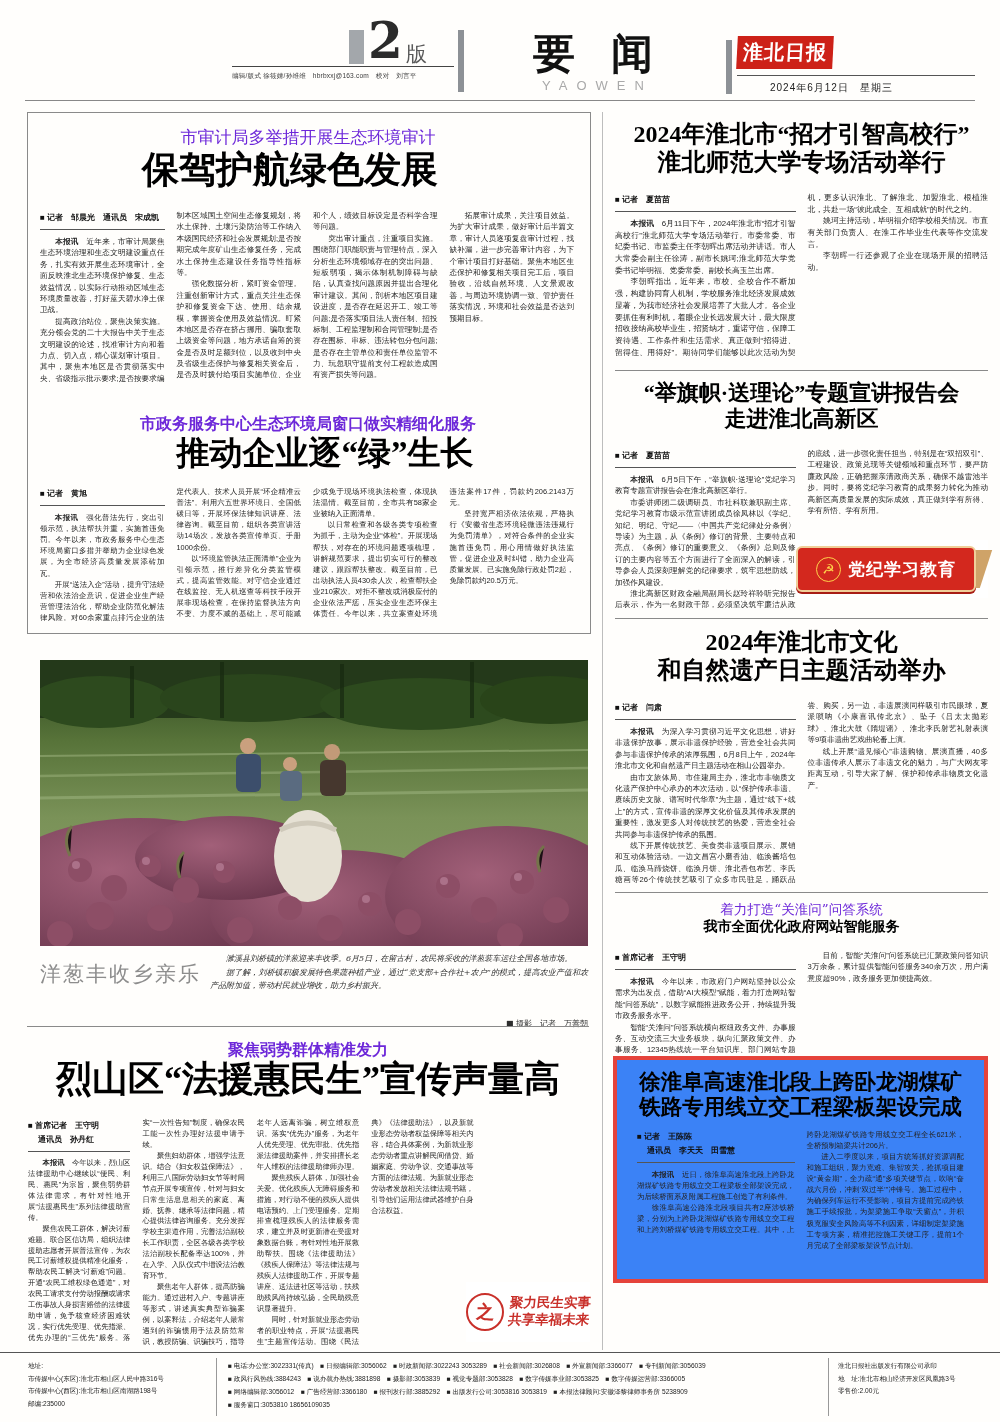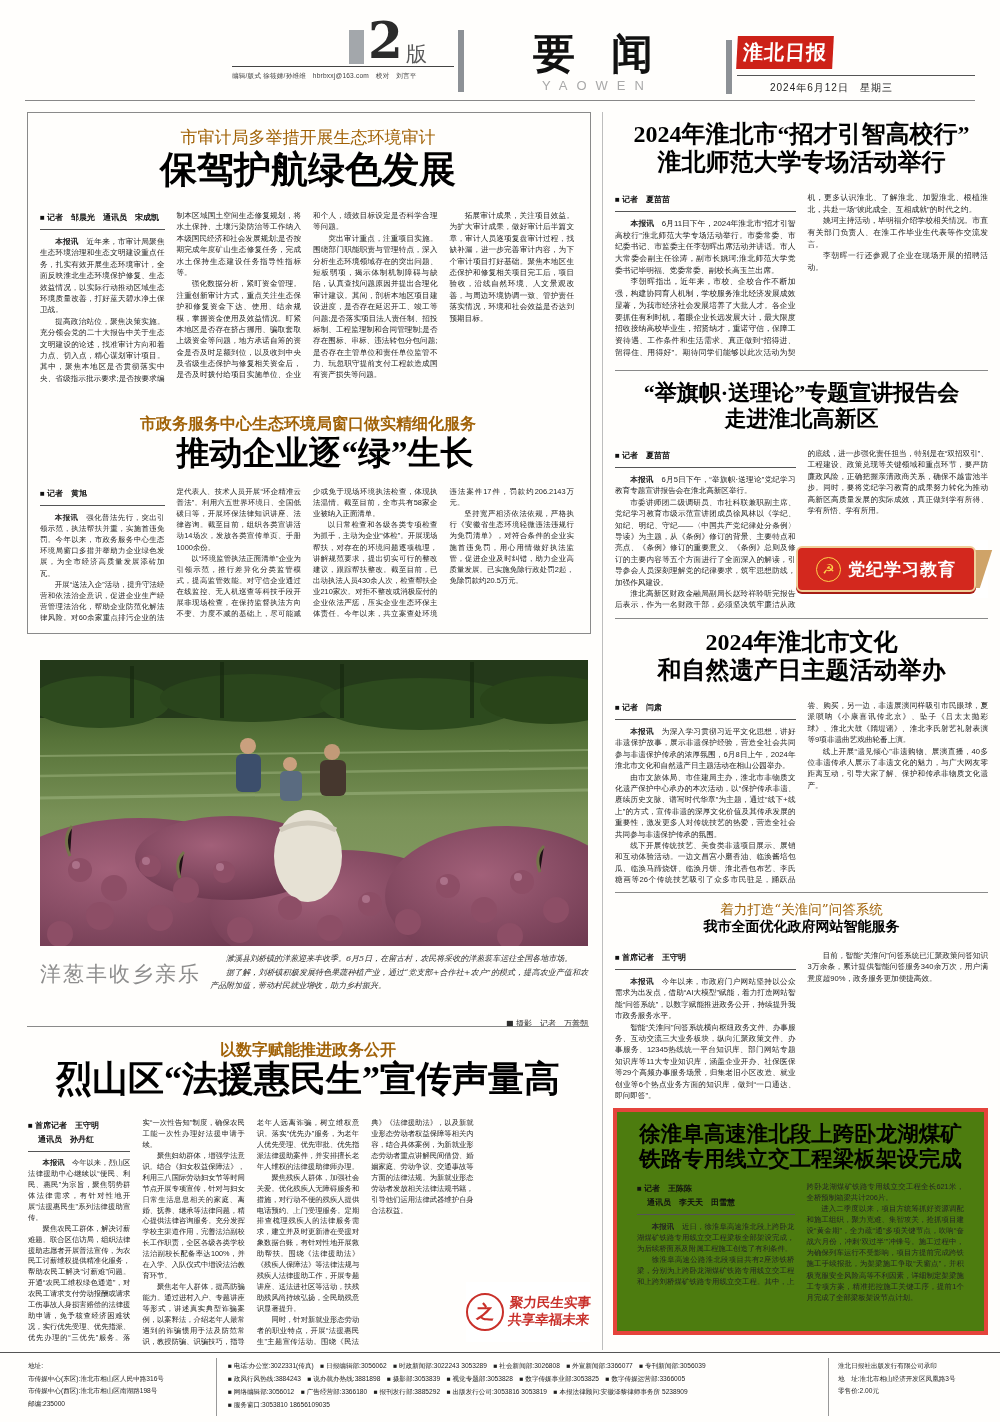--- a/index.html
+++ b/index.html
@@ -17,21 +17,21 @@
   .section-cn{position:absolute;left:468px;top:26px;width:250px;text-align:center;font-size:42px;font-weight:900;letter-spacing:36px;text-indent:36px;color:#111;}
   .section-en{position:absolute;left:468px;top:78px;width:250px;text-align:center;font-size:13px;letter-spacing:9px;text-indent:9px;color:#a9a9a9;}
   .masthead{position:absolute;left:737px;top:36px;width:96px;height:33px;background:#cd2118;color:#fff;
             display:flex;align-items:center;justify-content:center;font-family:"DejaVu Serif",serif;
             font-weight:bold;font-size:20px;letter-spacing:1px;transform:skewX(-3deg);}
   .date-rule{position:absolute;left:737px;top:75px;width:238px;height:1px;background:#555;}
   .date-line{position:absolute;left:742px;top:81px;font-size:10px;color:#222;letter-spacing:1px;margin-left:28px;}
   .top-rule{position:absolute;left:25px;top:100px;width:950px;height:1px;background:#888;}
 
   
-  .kicker{position:absolute;text-align:center;color:#a16207;}
+  .kicker{position:absolute;text-align:center;color:#6d28d9;}
   .headline{position:absolute;text-align:center;color:#000;font-weight:900;line-height:1.18;}
   .cols{position:absolute;column-gap:12px;column-fill:auto;font-size:7.6px;line-height:1.5;
         text-align:justify;color:#242424;}
   .cols p{margin:0;text-indent:2em;}
   .byline{font-weight:bold;font-size:8px;color:#111;border-bottom:1px solid #555;
           padding:2px 0 5px;margin-bottom:6px;break-inside:avoid;text-indent:0;}
   .byline .bl2{margin-top:2px;padding-left:10px;}
 
   .left-box{position:absolute;left:27px;top:112px;width:562px;height:520px;border:1px solid #8a8a8a;}
   .col-divider{position:absolute;left:602px;top:112px;width:1px;height:1238px;background:#bdbdbd;}
@@ -57,22 +57,22 @@
   .bp-main{position:relative;width:176px;height:42px;background:#d3281e;border-radius:6px;border:2px solid #f0cf9a;
            display:flex;align-items:center;justify-content:center;gap:7px;box-shadow:0 2px 0 #a81d15;}
   .bp-emblem{width:23px;height:23px;border:1.5px solid #ffd24a;border-radius:50%;color:#ffd24a;
              display:flex;align-items:center;justify-content:center;font-size:14px;flex:none;}
   .bp-text{color:#fff;font-weight:900;font-size:17px;letter-spacing:1px;white-space:nowrap;}
 
   
   .sep-r{position:absolute;left:615px;width:373px;height:1px;background:#8a8a8a;}
 
   
-  .red-box{position:absolute;left:613px;top:1108px;width:375px;height:227px;border:4px solid #e5433b;
-           box-sizing:border-box;background:#4d7c0f;}
+  .red-box{position:absolute;left:613px;top:1056px;width:375px;height:227px;border:4px solid #e5433b;
+           box-sizing:border-box;background:#3b82f6;}
   .red-box .headline{position:static;margin:10px 6px 8px;font-size:21.5px;}
   .red-box .cols{position:static;margin:4px 20px 0;height:128px;font-size:7.4px;}
 
   
   .footer-rule{position:absolute;left:0px;top:1352px;width:1000px;height:1px;background:#555;}
   .footer{position:absolute;left:0;top:1356px;width:1000px;height:66px;font-size:6.6px;color:#222;}
   .f-left{position:absolute;left:28px;top:4px;width:180px;line-height:1.9;}
   .f-mid{position:absolute;left:228px;top:4px;width:592px;line-height:1.95;}
   .f-right{position:absolute;left:838px;top:4px;width:150px;line-height:1.9;}
   .f-vdiv{position:absolute;top:2px;width:1px;height:58px;background:#999;}
@@ -96,21 +96,21 @@
   <div class="section-en">YAOWEN</div>
   <div class="vbar" style="left:726px;top:40px;height:54px;"></div>
   <div class="masthead">淮北日报</div>
   <div class="date-rule"></div>
   <div class="date-line">2024年6月12日　星期三</div>
   <div class="top-rule"></div>
 
   <div class="left-box"></div>
 
   <div class="kicker serif" style="left:27px;top:126px;width:562px;font-size:17px;">市审计局多举措开展生态环境审计</div>
-  <div class="headline hl-sans" style="left:27px;top:148px;width:562px;font-size:37px;">保驾护航绿色发展</div>
+  <div class="headline hl-sans" style="left:9px;top:148px;width:562px;font-size:37px;">保驾护航绿色发展</div>
   <div class="cols" style="left:40px;top:210px;width:534px;height:180px;column-count:4;">
     <div class="byline">■ 记者　邹晨光　通讯员　宋成凯</div>
     <div>
         <p><b>本报讯</b>　近年来，市审计局聚焦生态环境治理和生态文明建设重点任务，扎实有效开展生态环境审计，全面反映淮北生态环境保护修复、生态效益情况，以实际行动推动区域生态环境质量改善，打好蓝天碧水净土保卫战。</p>
         <p>提高政治站位，聚焦决策实施。充分领会党的二十大报告中关于生态文明建设的论述，找准审计方向和着力点、切入点，精心谋划审计项目。其中，聚焦本地区是否贯彻落实中央、省级指示批示要求;是否按要求编制本区域国土空间生态修复规划，将水土保持、土壤污染防治等工作纳入本级国民经济和社会发展规划;是否按期完成年度矿山生态修复任务，完成水土保持生态建设任务指导性指标等。</p>
         <p>强化数据分析，紧盯资金管理。注重创新审计方式，重点关注生态保护和修复资金下达、使用、结余规模，掌握资金使用及效益情况。盯紧本地区是否存在挤占挪用、骗取套取上级资金等问题，地方承诺自筹的资金是否及时足额到位，以及收到中央及省级生态保护与修复相关资金后，是否及时拨付给项目实施单位、企业和个人，绩效目标设定是否科学合理等问题。</p>
         <p>突出审计重点，注重项目实施。围绕部门职能职责与管理特点，深入分析生态环境领域存在的突出问题、短板弱项，揭示体制机制障碍与缺陷，认真查找问题原因并提出合理化审计建议。其间，剖析本地区项目建设进度，是否存在延迟开工、竣工等问题;是否落实项目法人责任制、招投标制、工程监理制和合同管理制;是否存在围标、串标、违法转包分包问题;是否存在主管单位和责任单位监管不力、玩忽职守提前支付工程款造成国有资产损失等问题。</p>
         <p>拓展审计成果，关注项目效益。为扩大审计成果，做好审计后半篇文章，审计人员逐项复盘审计过程，找缺补漏，进一步完善审计内容，为下个审计项目打好基础。聚焦本地区生态保护和修复相关项目完工后，项目验收，沿线自然环境、人文景观改善，与周边环境协调一致、管护责任落实情况，环境和社会效益是否达到预期目标。</p>
       </div>
   </div>
@@ -208,21 +208,21 @@
     <div class="caption-body">
       <div>
           <p>濉溪县刘桥镇的洋葱迎来丰收季。6月5日，在留古村，农民将采收的洋葱装车运往全国各地市场。</p>
           <p>据了解，刘桥镇积极发展特色果蔬种植产业，通过“党支部+合作社+农户”的模式，提高农业产值和农产品附加值，带动村民就业增收，助力乡村振兴。</p>
         </div>
       <div class="caption-credit">■ 摄影　记者　万善朝</div>
     </div>
   </div>
   <div class="sep-caption"></div>
 
-  <div class="kicker hl-sans" style="left:27px;top:1040px;width:562px;font-size:16px;font-weight:bold;">以数字赋能推进政务公开</div>
+  <div class="kicker hl-sans" style="left:27px;top:1040px;width:562px;font-size:16px;font-weight:bold;">聚焦弱势群体精准发力</div>
   <div class="headline hl-serif" style="left:27px;top:1058px;width:562px;font-size:36px;">烈山区“法援惠民生”宣传声量高</div>
   <div class="cols" style="left:28px;top:1118px;width:560px;height:230px;column-count:5;font-size:7.3px;">
     <div class="byline">
       <div>■ 首席记者　王守明</div>
       <div class="bl2">通讯员　孙丹红</div>
     </div>
     <div>
         <p><b>本报讯</b>　今年以来，烈山区法律援助中心继续以“便民、利民、惠民”为宗旨，聚焦弱势群体法律需求，有针对性地开展“法援惠民生”系列法律援助宣传。</p>
         <p>聚焦农民工群体，解决讨薪难题。联合区信访局，组织法律援助志愿者开展普法宣传，为农民工讨薪维权提供精准化服务，帮助农民工解决“讨薪难”问题。开通“农民工维权绿色通道”，对农民工请求支付劳动报酬或请求工伤事故人身损害赔偿的法律援助申请，免予核查经济困难状况，实行优先受理、优先指派、优先办理的“三优先”服务。落实“一次性告知”制度，确保农民工能一次性办理好法援申请手续。</p>
         <p>聚焦妇幼群体，增强学法意识。结合《妇女权益保障法》，利用三八国际劳动妇女节等时间节点开展专项宣传，针对与妇女日常生活息息相关的家庭、离婚、抚养、继承等法律问题，精心提供法律咨询服务。充分发挥学校主渠道作用，完善法治副校长工作职责，全区各级各类学校法治副校长配备率达100%，并在入学、入队仪式中增设法治教育环节。</p>

